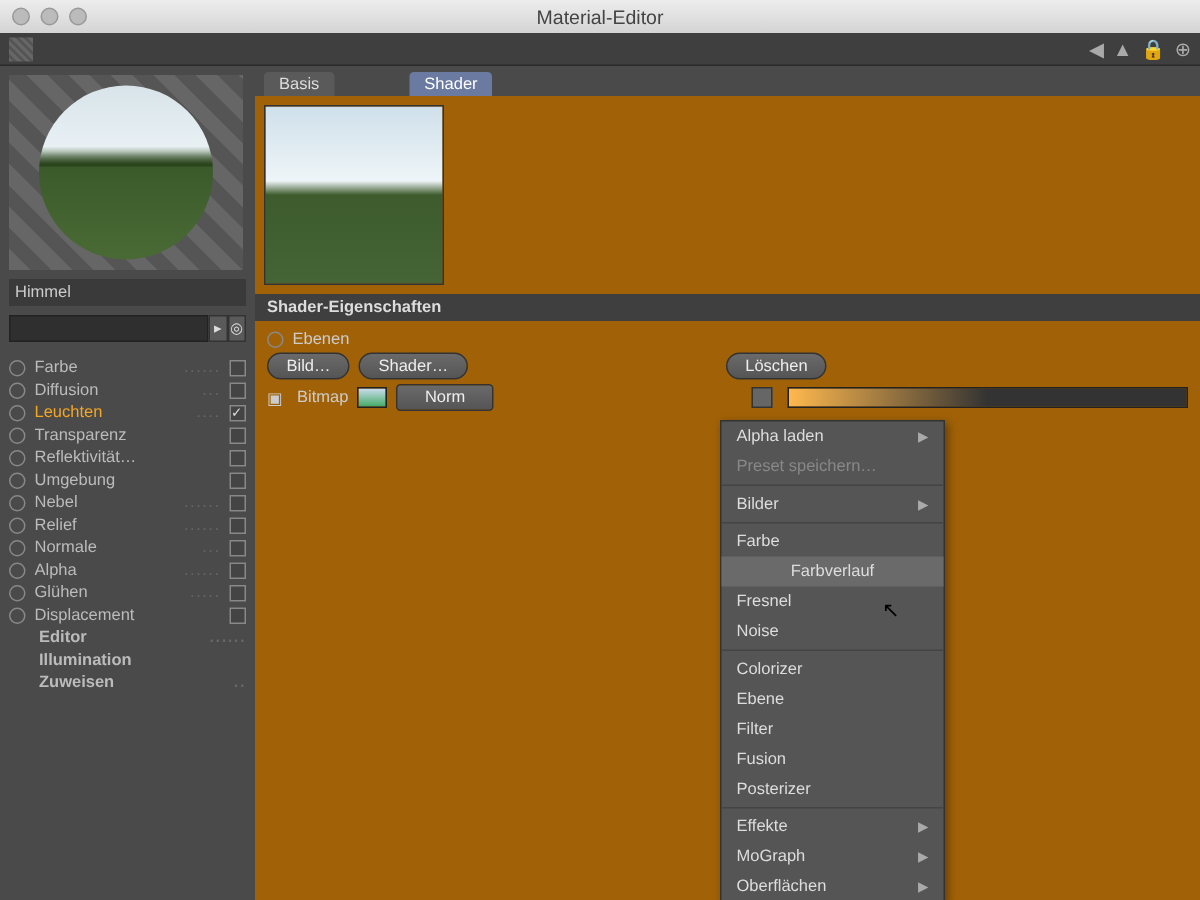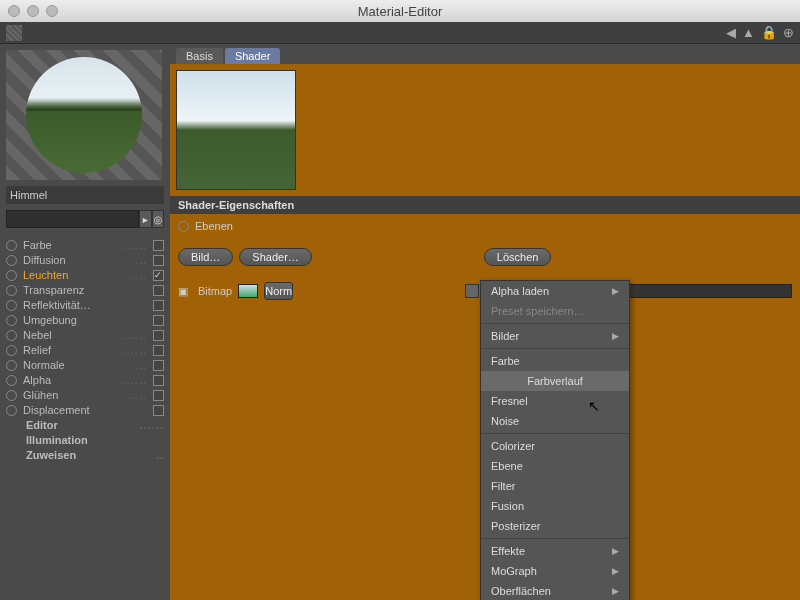--- a/index.html
+++ b/index.html
@@ -25,24 +25,24 @@
 .chan .rad { width:11px; height:11px; border-radius:50%; border:1px solid #888; flex-shrink:0; }
 .chan .cb { width:11px; height:11px; border:1px solid #888; flex-shrink:0; background:#444; }
 .chan .cb.checked::after { content:"✓"; color:#ddd; font-size:9px; line-height:9px; display:block; }
 .chan-label { flex:1; color:#bbb; white-space:nowrap; overflow:hidden; }
 .chan.active .chan-label { color:#f5a623; }
 .dots { color:#666; letter-spacing:1px; }
 .sub { padding-left: 20px; font-weight: bold; }
 .content { flex:1; background:#a16207; padding: 0; position:relative; }
 .tabs { display:flex; gap:2px; padding: 4px 6px 0 6px; background:#4a4a4a; }
 .tab { background:#5a5a5a; color:#ddd; padding:2px 10px; border-radius:3px 3px 0 0; font-size:11px; }
-.tab.active { background:#6a7aa0; color:#fff; }
+.tab.active { background:#6a7aa0; color:#fff;margin-left:48px; }
 .preview2 { margin: 6px; width: 120px; height: 120px; background: linear-gradient(to bottom, #cfe0ea 0%, #eef5f8 42%, #3d5b2c 50%, #456536 100%); border:1px solid #333; }
 .section-head { background:#3f3f3f; padding:3px 8px; color:#ddd; font-weight:bold; font-size:11px; }
-.props { padding: 6px 8px; display:flex; flex-direction:column; gap:16px; }
+.props { padding: 6px 8px; display:flex; flex-direction:column; gap:3px; }
 .row { display:flex; align-items:center; gap:6px; }
 .radio-sm { width:11px; height:11px; border-radius:50%; border:1px solid #888; }
 .btn { background: linear-gradient(#6a6a6a,#555); border:1px solid #333; border-radius:10px; padding:2px 12px; color:#eee; font-size:11px; }
 .thumb { width:20px; height:14px; background:linear-gradient(#cde,#4a6); border:1px solid #222; }
 .slider-bg { flex:1; height:14px; background: linear-gradient(to right, #ffb84d, #333 50%); border:1px solid #222; margin-left:4px; }
 .spin { width:14px; height:14px; background:#666; border:1px solid #333; }
 .menu { position:absolute; left:310px; top:236px; width:150px; background:#555; border:1px solid #333; box-shadow:2px 2px 6px rgba(0,0,0,.4); z-index:10; }
 .menu-item { padding:4px 10px; color:#ddd; font-size:11px; display:flex; justify-content:space-between; align-items:center; }
 .menu-item.disabled { color:#888; }
 .menu-item.hover { background:#6a6a6a;justify-content:center; }
@@ -183,21 +183,21 @@
       <div class="row">
         <span class="btn">Bild…</span>
         <span class="btn">Shader…</span>
         <span style="width:160px"></span>
         <span class="btn">Löschen</span>
       </div>
       <div class="row">
         <span style="width:14px">▣</span>
         <span>Bitmap</span>
         <span class="thumb"></span>
-        <span class="btn" style="border-radius:3px;padding:2px 0">Norm</span>
+        <span class="btn" style="border-radius:3px;padding:2px 18px">Norm</span>
         <span style="width:160px"></span>
         <span class="spin"></span>
         <div class="slider-bg"></div>
       </div>
     </div>
 
     <div class="menu">
       <div class="menu-item">
           <span>Alpha laden</span>
           <span class="menu-arrow">▶</span>

